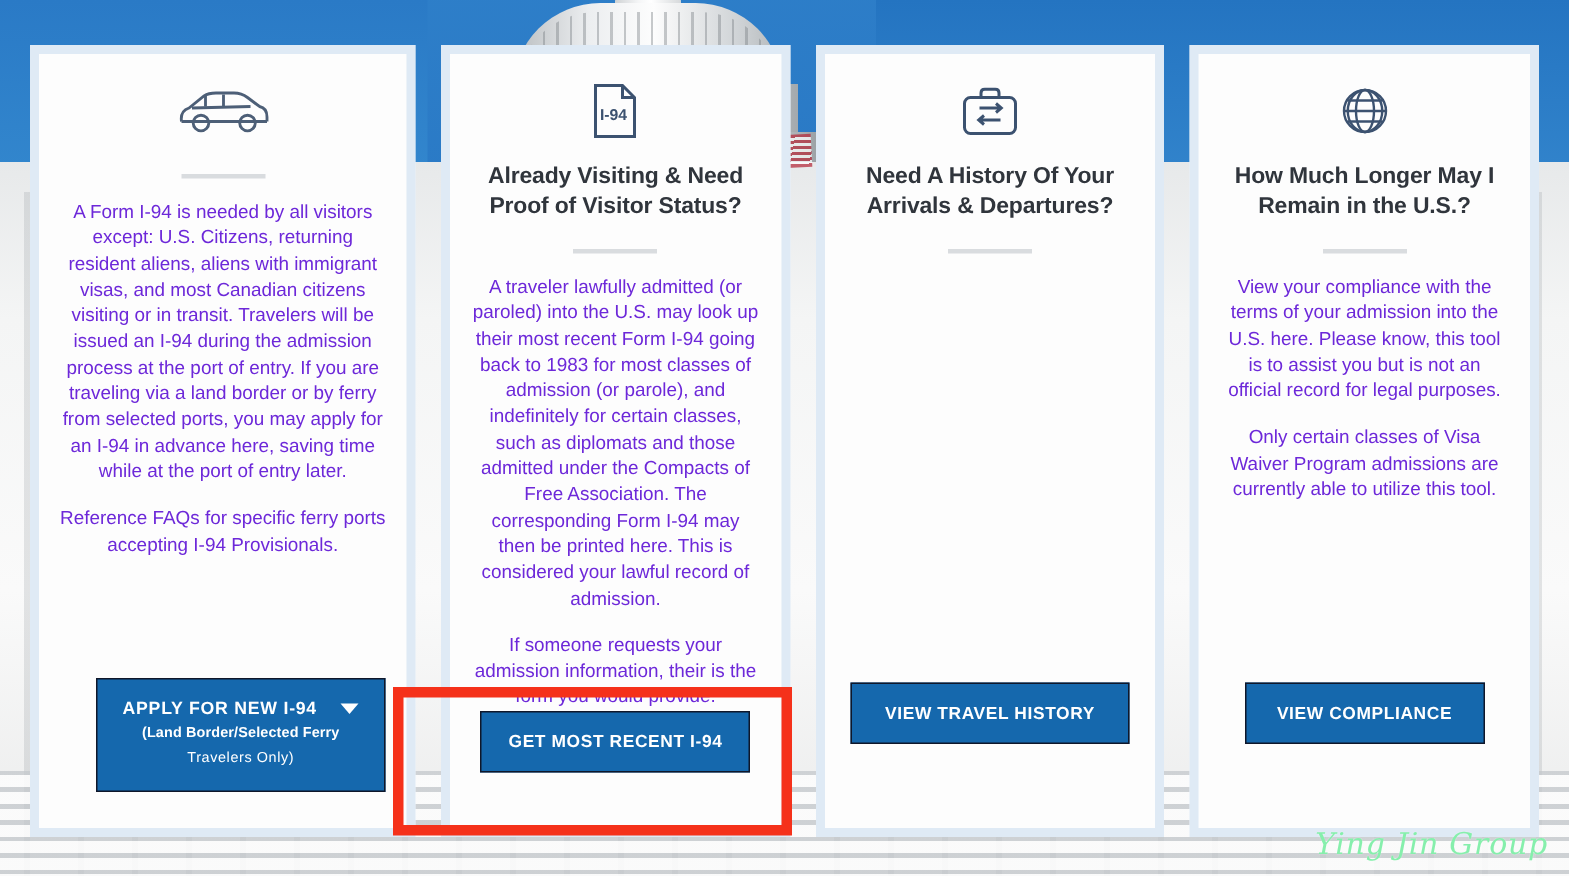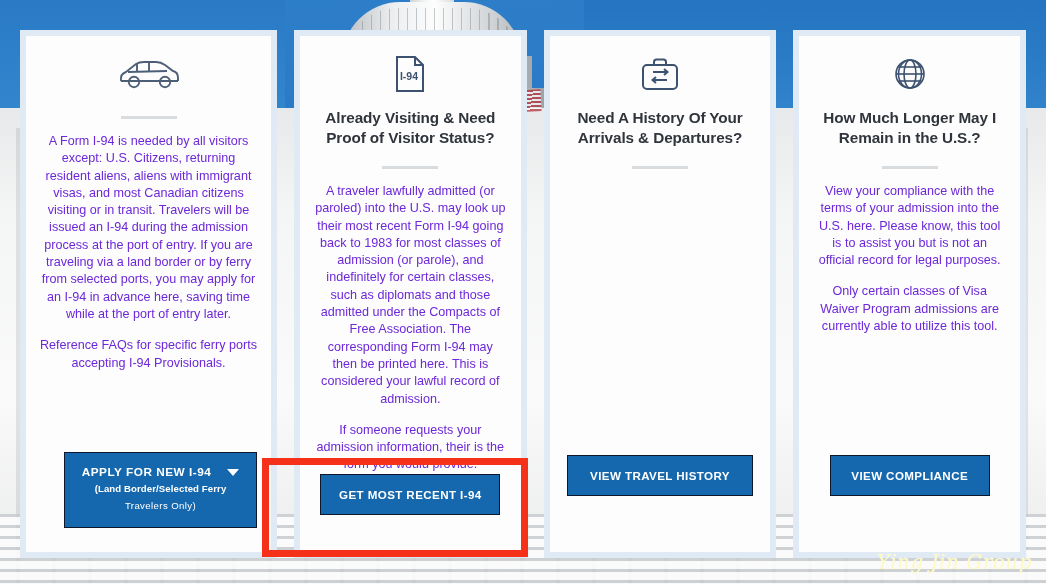--- a/index.html
+++ b/index.html
@@ -201,21 +201,21 @@
     z-index: 30;
   }
 
   
   .watermark {
     position: absolute;
     right: 14px; bottom: 10px;
     font-family: "DejaVu Serif", serif;
     font-style: italic;
     font-size: 20px;
-    color: #fef9c3;
+    color: #86efac;
     letter-spacing: .5px;
     z-index: 40;
     text-shadow: 0 0 1px rgba(255,255,255,.6);
   }
 </style>
 </head>
 <body>
 
 <div id="stage">
 

